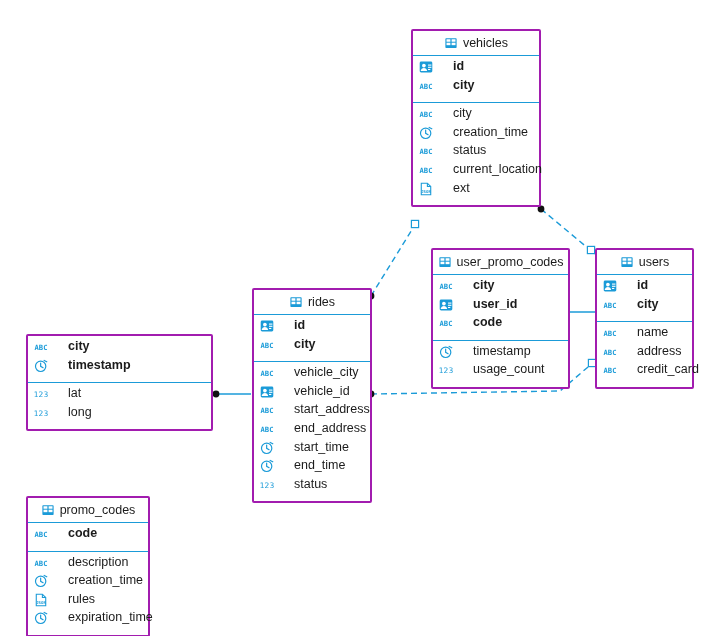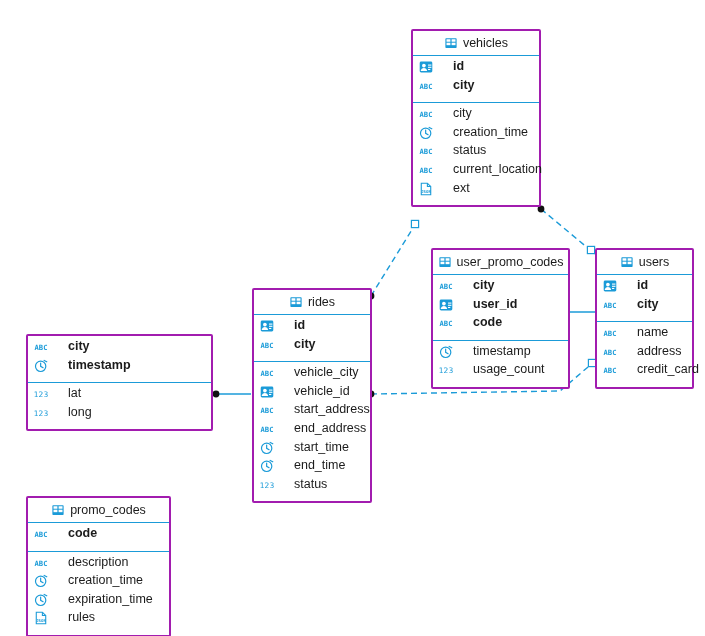--- a/index.html
+++ b/index.html
@@ -464,21 +464,21 @@
           <div class="col-row">
             <span style="display: flex;">
               <svg class="ic" viewBox="0 0 16 16" width="14" height="14" xmlns="http://www.w3.org/2000/svg">
                 <text x="8" y="11.2" font-family="DejaVu Sans, sans-serif" font-size="8.6" fill="#1b9bd8" text-anchor="middle">123</text>
               </svg>
             </span>
             <span class="col-name">long</span>
           </div>
         </div>
       </div>
-      <div class="table-node" style="left: 26px; top: 496px; width: 145px;">
+      <div class="table-node" style="left: 26px; top: 496px; width: 124px;">
         <div class="tbl-header">
           <span style="display: flex;">
             <svg class="ic ic-tbl" viewBox="0 0 16 16" width="14" height="12" xmlns="http://www.w3.org/2000/svg">
               <rect x="0.5" y="1.5" width="15" height="13" rx="1" fill="#1b9bd8"></rect>
               <rect x="2" y="3" width="5.2" height="3.3" fill="#ffffff"></rect>
               <rect x="8.8" y="3" width="5.2" height="3.3" fill="#ffffff"></rect>
               <rect x="2" y="7.6" width="5.2" height="3.3" fill="#ffffff"></rect>
               <rect x="8.8" y="7.6" width="5.2" height="3.3" fill="#ffffff"></rect>
             </svg>
           </span>
@@ -509,34 +509,34 @@
                 <circle cx="7.6" cy="8.4" r="5.9" fill="none" stroke="#1b9bd8" stroke-width="1.35"></circle>
                 <path d="M7.6 4.6 L7.6 8.4 L10.4 10" fill="none" stroke="#1b9bd8" stroke-width="1.35" stroke-linecap="round"></path>
                 <path d="M11.6 1.6 L14.6 3.2" stroke="#1b9bd8" stroke-width="1.35" stroke-linecap="round"></path>
               </svg>
             </span>
             <span class="col-name">creation_time</span>
           </div>
           <div class="col-row">
             <span style="display: flex;">
               <svg class="ic" viewBox="0 0 16 16" width="14" height="14" xmlns="http://www.w3.org/2000/svg">
-                <circle cx="7.6" cy="8.4" r="5.9" fill="none" stroke="#1b9bd8" stroke-width="1.35"></circle>
-                <path d="M7.6 4.6 L7.6 8.4 L10.4 10" fill="none" stroke="#1b9bd8" stroke-width="1.35" stroke-linecap="round"></path>
-                <path d="M11.6 1.6 L14.6 3.2" stroke="#1b9bd8" stroke-width="1.35" stroke-linecap="round"></path>
-              </svg>
-            </span>
-            <span class="col-name">expiration_time</span>
-          </div>
-          <div class="col-row">
-            <span style="display: flex;">
-              <svg class="ic" viewBox="0 0 16 16" width="14" height="14" xmlns="http://www.w3.org/2000/svg">
                 <path d="M2.6 1.4 h7.0 l3.8 3.8 v9.4 h-10.8 z" fill="none" stroke="#1b9bd8" stroke-width="1.25"></path>
                 <path d="M9.6 1.4 v3.8 h3.8" fill="none" stroke="#1b9bd8" stroke-width="1.25"></path>
                 <text x="8" y="13.1" font-family="DejaVu Sans Mono, monospace" font-size="4.6" font-weight="bold" fill="#1b9bd8" text-anchor="middle">JSON</text>
               </svg>
             </span>
             <span class="col-name">rules</span>
           </div>
+          <div class="col-row">
+            <span style="display: flex;">
+              <svg class="ic" viewBox="0 0 16 16" width="14" height="14" xmlns="http://www.w3.org/2000/svg">
+                <circle cx="7.6" cy="8.4" r="5.9" fill="none" stroke="#1b9bd8" stroke-width="1.35"></circle>
+                <path d="M7.6 4.6 L7.6 8.4 L10.4 10" fill="none" stroke="#1b9bd8" stroke-width="1.35" stroke-linecap="round"></path>
+                <path d="M11.6 1.6 L14.6 3.2" stroke="#1b9bd8" stroke-width="1.35" stroke-linecap="round"></path>
+              </svg>
+            </span>
+            <span class="col-name">expiration_time</span>
+          </div>
         </div>
       </div>
     </div>
 
 </div>
 
 </body></html>

